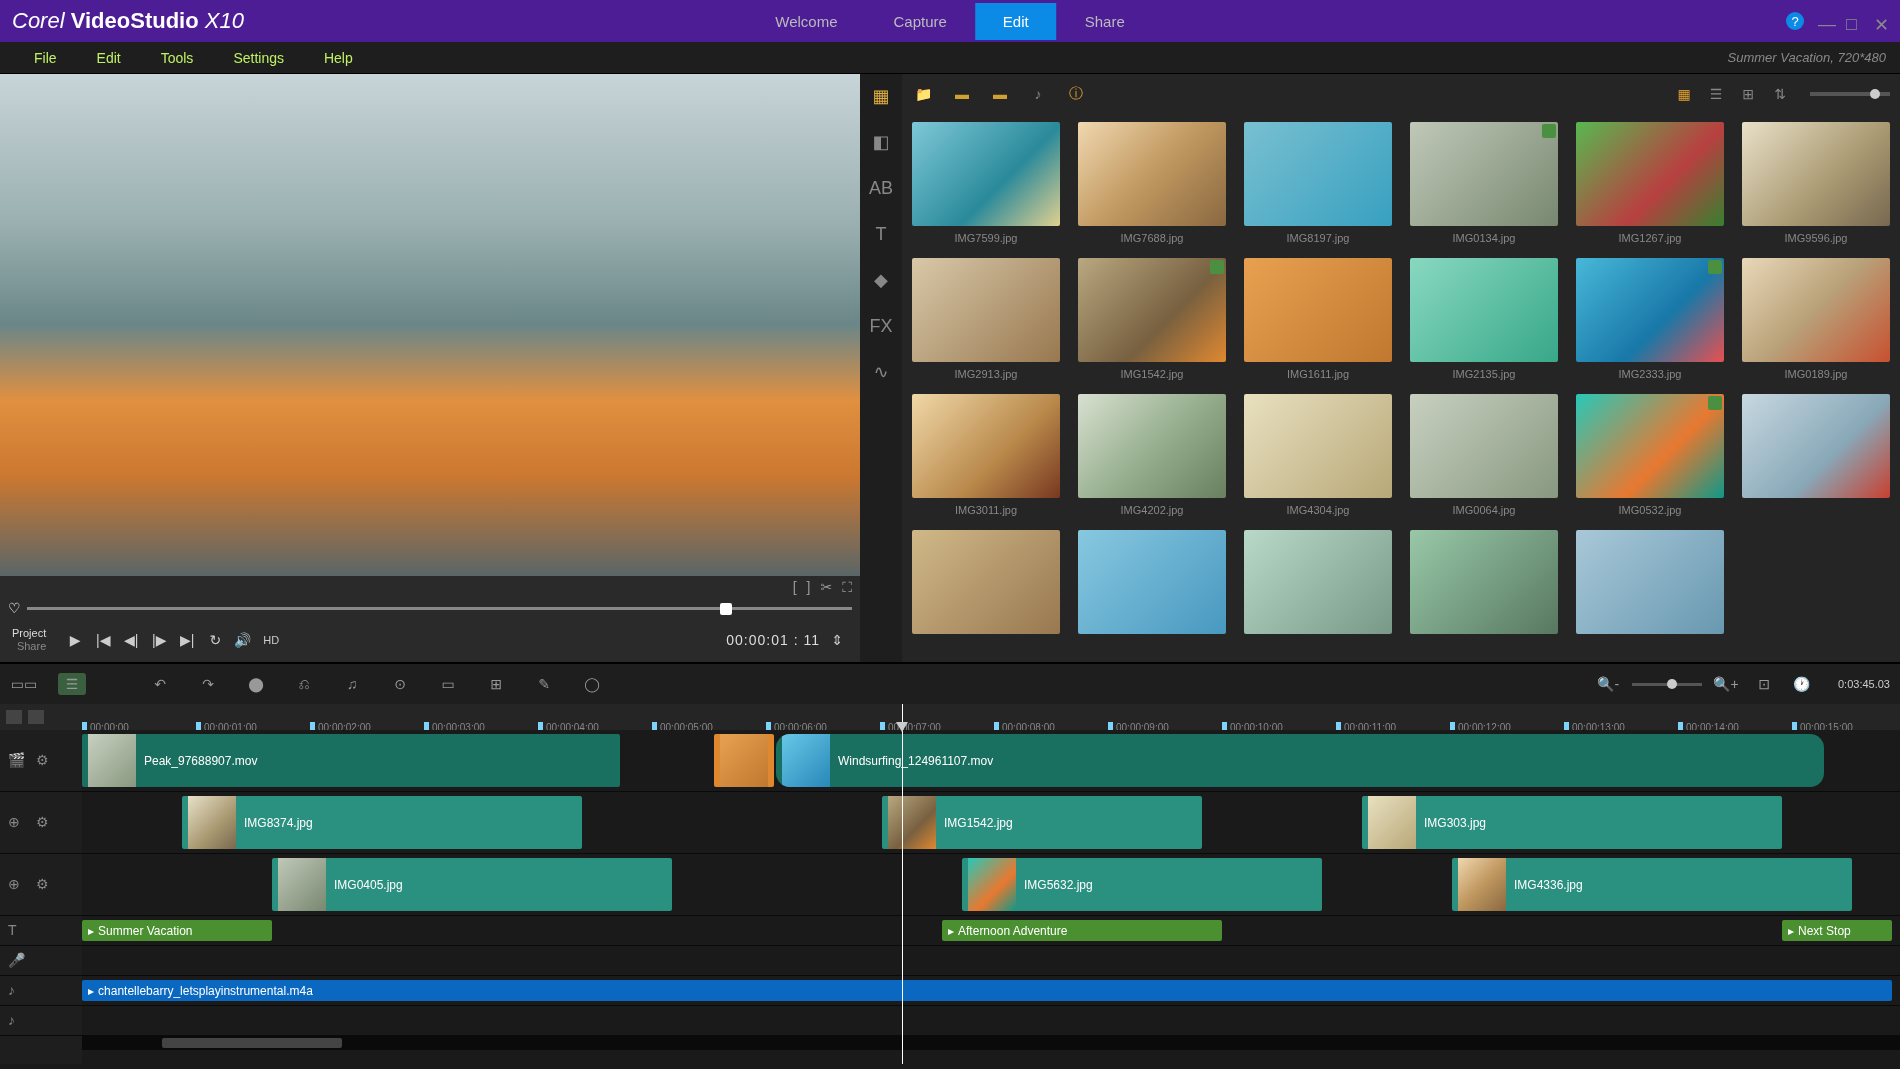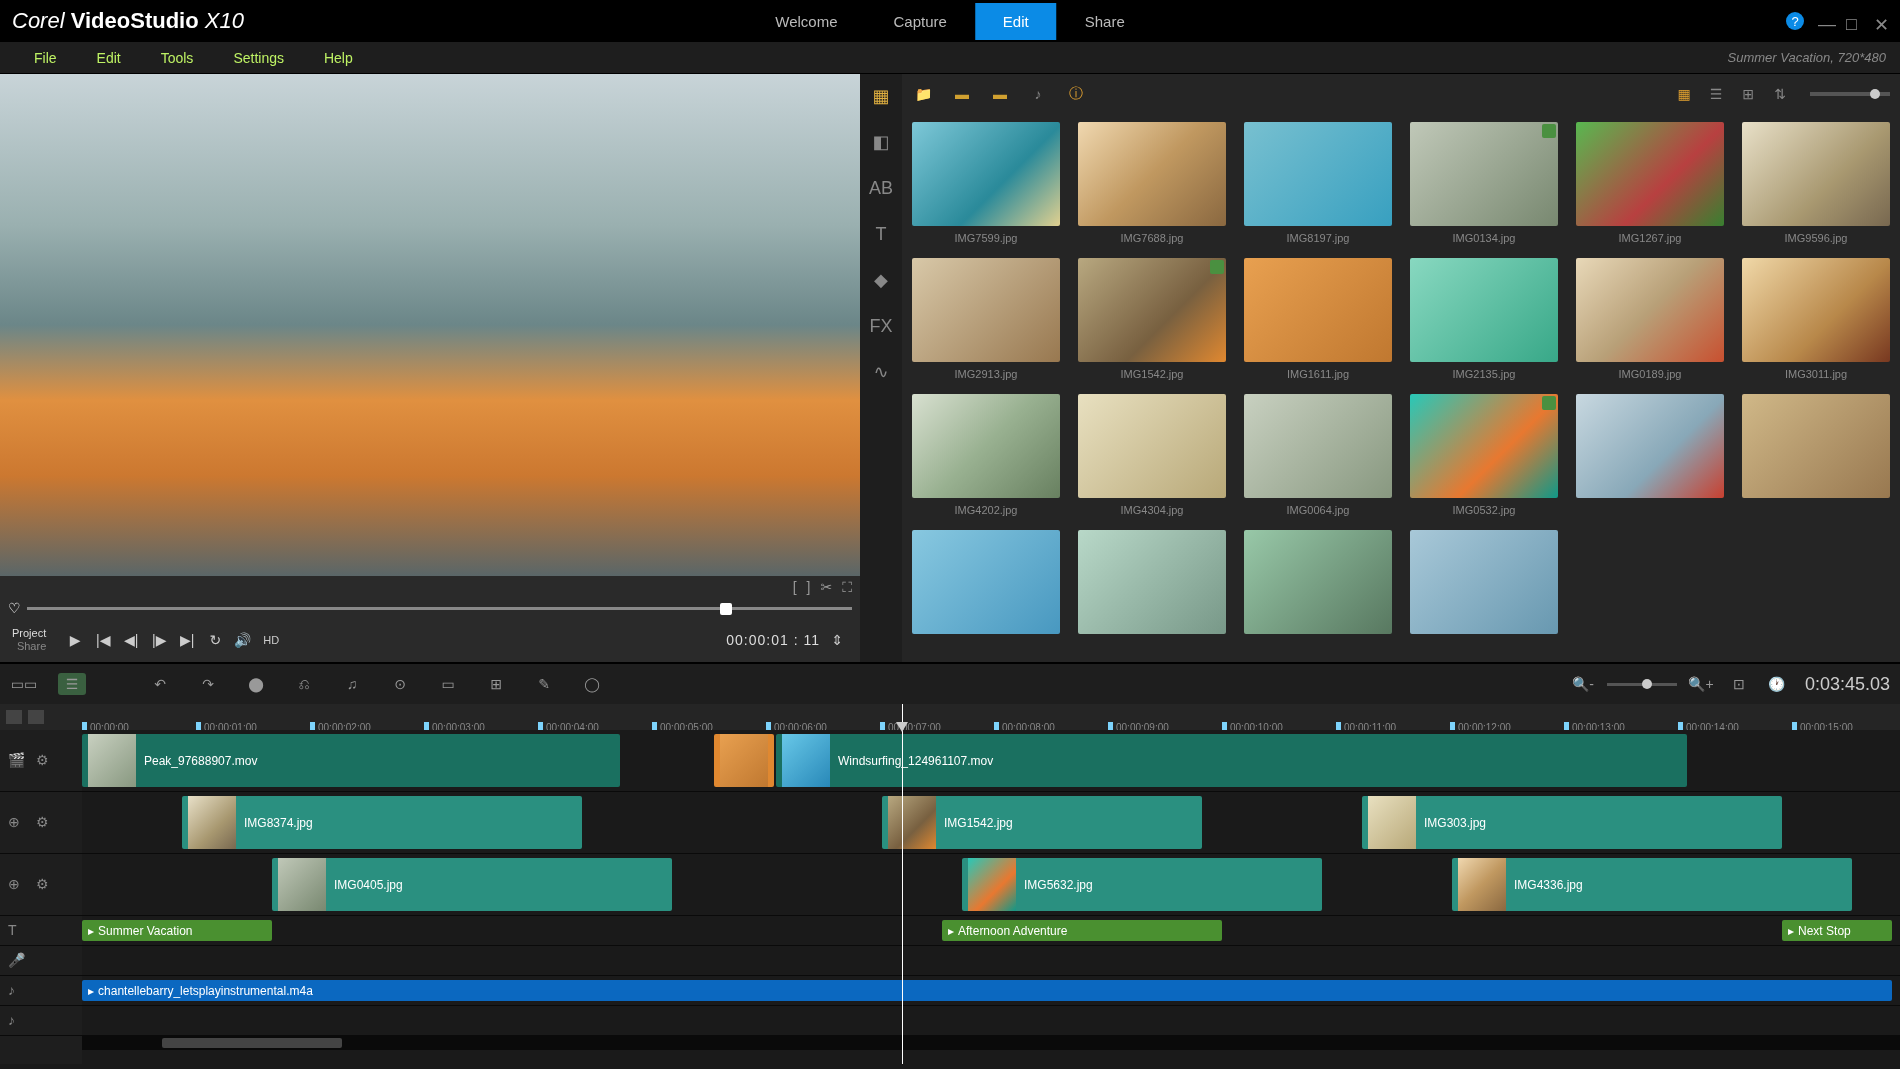--- a/index.html
+++ b/index.html
@@ -1,19 +1,19 @@
 <!DOCTYPE html>
 <html><head>
 <meta charset="utf-8">
 <style>
 * { margin: 0; padding: 0; box-sizing: border-box; font-family: Arial, sans-serif; }
 body { background: #1a1a1a; color: #ccc; width: 1900px; height: 1069px; overflow: hidden; font-size: 14px; }
 
 
-.titlebar { height: 42px; background: #000000; display: flex; align-items: center; padding: 0 12px; }
+.titlebar { height: 42px; background: #4c1d95; display: flex; align-items: center; padding: 0 12px; }
 .app-title { color: #fff; font-size: 22px; font-style: italic; font-weight: 300; }
 .app-title strong { font-weight: 600; font-style: normal; }
 .tabs-main { display: flex; position: absolute; left: 50%; transform: translateX(-50%); }
 .tab-main { padding: 10px 28px; color: #bbb; cursor: pointer; font-size: 15px; }
 .tab-main.active { background: #0b8be6; color: #fff; }
 .win-controls { margin-left: auto; display: flex; gap: 14px; align-items: center; }
 .win-btn { width: 14px; height: 14px; color: #888; cursor: pointer; font-size: 18px; }
 .help-circle { width: 18px; height: 18px; border-radius: 50%; background: #0b8be6; color: #fff; display: flex; align-items: center; justify-content: center; font-size: 13px; }
 
 
@@ -53,21 +53,21 @@
 .thumb-name { font-size: 11px; color: #888; margin-top: 6px; }
 .thumb-check { position: absolute; top: 2px; right: 2px; width: 14px; height: 14px; background: #4a9040; border-radius: 2px; }
 
 
 .tl-toolbar { height: 42px; background: #1e1e1e; display: flex; align-items: center; padding: 0 10px; gap: 20px; border-top: 2px solid #000; }
 .tl-btn { width: 28px; height: 22px; color: #999; cursor: pointer; display: flex; align-items: center; justify-content: center; }
 .tl-btn.active { background: #3a6040; border-radius: 3px; padding: 4px; }
 .tl-right { margin-left: auto; display: flex; align-items: center; gap: 10px; }
 .tl-zoom-slider { width: 70px; height: 3px; background: #555; position: relative; }
 .tl-zoom-h { position: absolute; left: 35px; top: -4px; width: 10px; height: 10px; border-radius: 50%; background: #ccc; }
-.tl-duration { font-size: 18px; color: #ccc; margin-left: 4px; }
+.tl-duration { font-size: 11px; color: #ccc; margin-left: 12px; }
 
 
 .timeline { flex: 1; background: #1a1a1a; display: flex; }
 .tl-left { width: 82px; background: #1e1e1e; }
 .tl-tracks-head { height: 26px; background: #252525; display: flex; align-items: center; padding: 0 6px; gap: 6px; }
 .tl-th-btn { width: 16px; height: 14px; background: #444; }
 .track-head { display: flex; align-items: center; padding: 0 8px; gap: 10px; border-bottom: 1px solid #0a0a0a; }
 .track-head.h62 { height: 62px; }
 .track-head.h30 { height: 30px; }
 .th-icon { width: 18px; height: 18px; color: #888; }
@@ -245,20 +245,26 @@
           </div>
           <div class="thumb">
             <div class="thumb-img g10"></div>
             <div class="thumb-name">IMG1611.jpg</div>
           </div>
           <div class="thumb">
             <div class="thumb-img g11"></div>
             <div class="thumb-name">IMG2135.jpg</div>
           </div>
           <div class="thumb">
+            <div class="thumb-img g12">
+              <div class="thumb-check"></div>
+            </div>
+            <div class="thumb-name">IMG2333.jpg</div>
+          </div>
+          <div class="thumb">
             <div class="thumb-img g13"></div>
             <div class="thumb-name">IMG0189.jpg</div>
           </div>
           <div class="thumb">
             <div class="thumb-img g14"></div>
             <div class="thumb-name">IMG3011.jpg</div>
           </div>
           <div class="thumb">
             <div class="thumb-img g15"></div>
             <div class="thumb-name">IMG4202.jpg</div>
@@ -388,21 +394,21 @@
     <div id="tracks">
         <div class="track h62">
           <div class="clip teal" style="left: 0px; width: 538px;">
             <div class="clip-thumb g17"></div>
             <span>Peak_97688907.mov</span>
           </div>
           <div class="clip orange" style="left: 632px; width: 60px;">
             <div class="clip-thumb g10"></div>
             <span></span>
           </div>
-          <div class="clip teal" style="left: 694px; width: 911px;">
+          <div class="clip teal" style="left: 694px; width: 1048px; border-radius: 14px;">
             <div class="clip-thumb g3"></div>
             <span>Windsurfing_124961107.mov</span>
           </div>
         </div>
         <div class="track h62">
           <div class="clip teal-light" style="left: 100px; width: 400px;">
             <div class="clip-thumb g7"></div>
             <span>IMG8374.jpg</span>
           </div>
           <div class="clip teal-light" style="left: 800px; width: 320px;">

